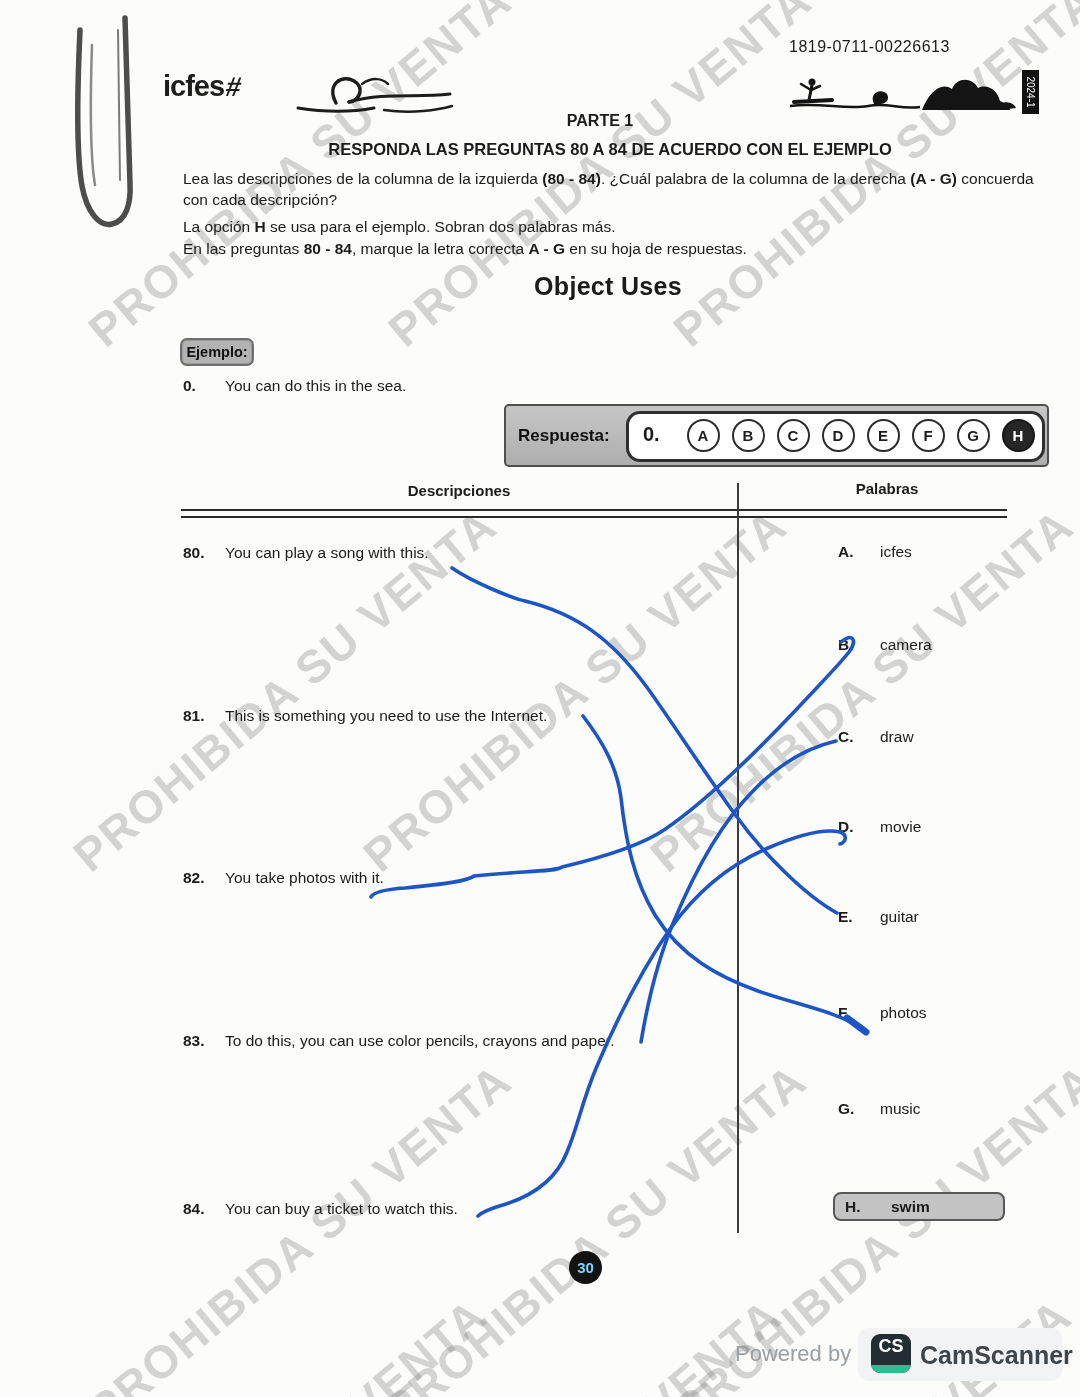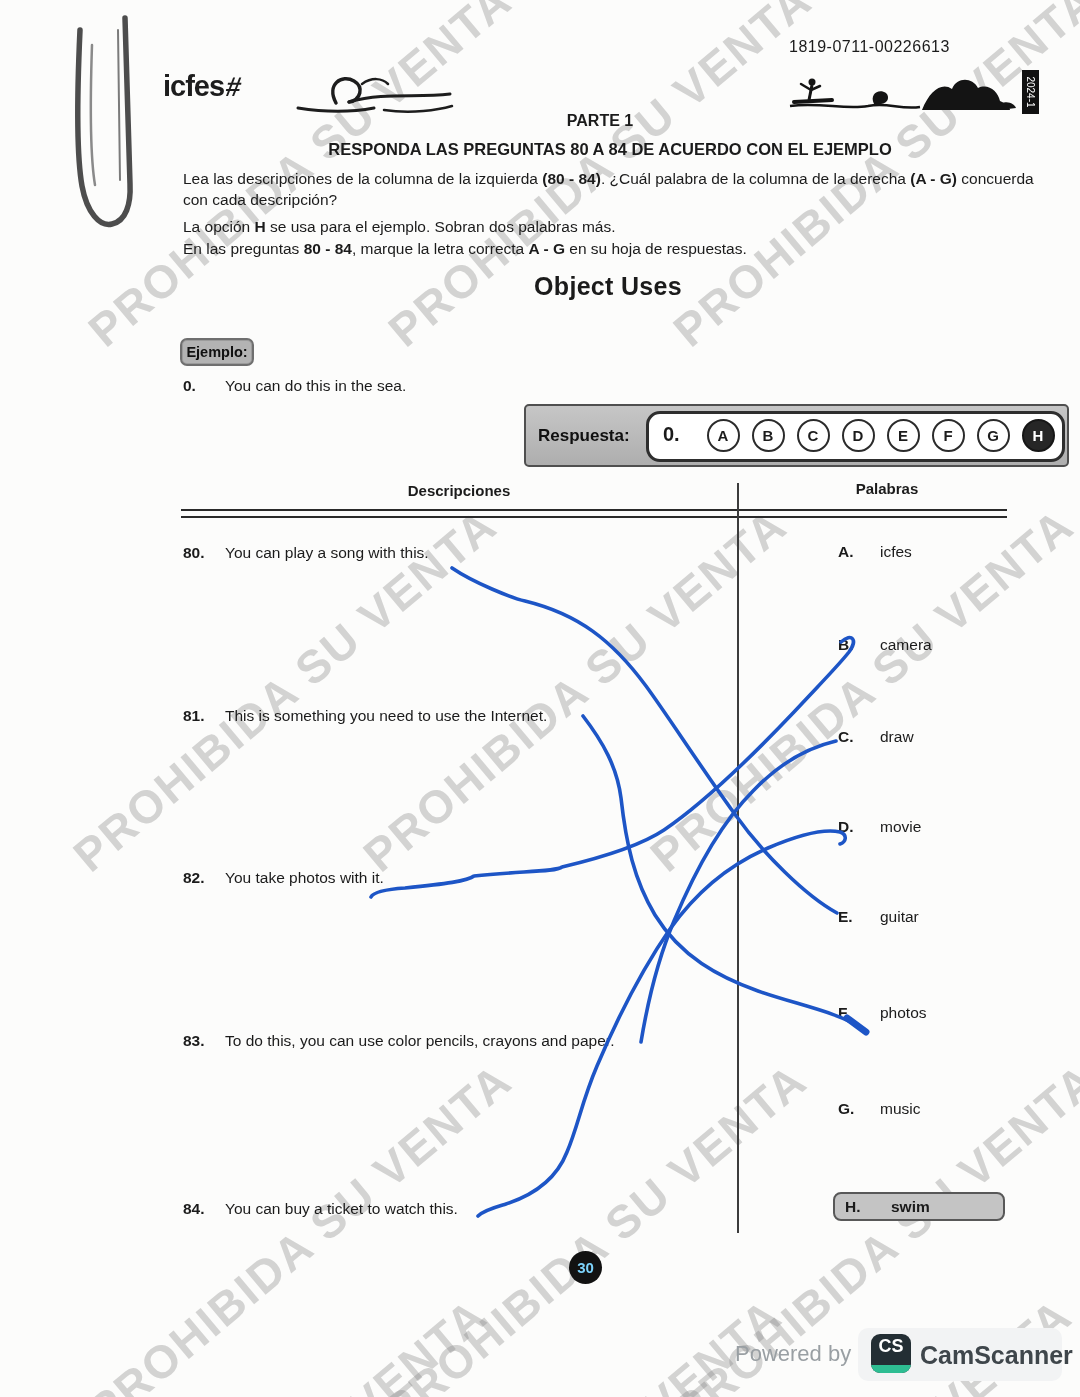--- a/index.html
+++ b/index.html
@@ -30,21 +30,21 @@
   }
   .qnum{font-weight:700;display:inline-block;width:42px;}
   .qrow{position:absolute;left:183px;font-size:15.5px;white-space:nowrap;}
   .wrow{position:absolute;left:838px;font-size:15.5px;white-space:nowrap;}
   .wletter{font-weight:700;display:inline-block;width:42px;}
   .colhdr{font-size:15px;font-weight:700;}
   .rule2{position:absolute;left:181px;top:509px;width:826px;height:5px;
     border-top:2px solid #2a2a2a;border-bottom:2px solid #2a2a2a;}
   .vline{position:absolute;left:737px;top:483px;width:2px;height:750px;background:#3c3c3c;}
   .ansOuter{
-    position:absolute;left:524px;top:404px;width:541px;height:59px;
+    position:absolute;left:504px;top:404px;width:541px;height:59px;
     background:linear-gradient(#c6c6c6,#aeaeae);border:2px solid #4f4f4f;border-radius:5px;
   }
   .ansLabel{position:absolute;left:12px;top:0;height:100%;display:flex;align-items:center;
     font-size:17px;font-weight:700;color:#101010;}
   .ansInner{position:absolute;left:120px;top:5px;width:413px;height:45px;
     background:#fff;border:3px solid #2e2e2e;border-radius:14px;}
   .ansNum{position:absolute;left:14px;top:9px;font-size:20px;font-weight:700;}
   .circ{
     position:absolute;top:5px;width:33px;height:33px;border-radius:50%;
     border:2.5px solid #2b2b2b;box-sizing:border-box;display:flex;align-items:center;justify-content:center;

